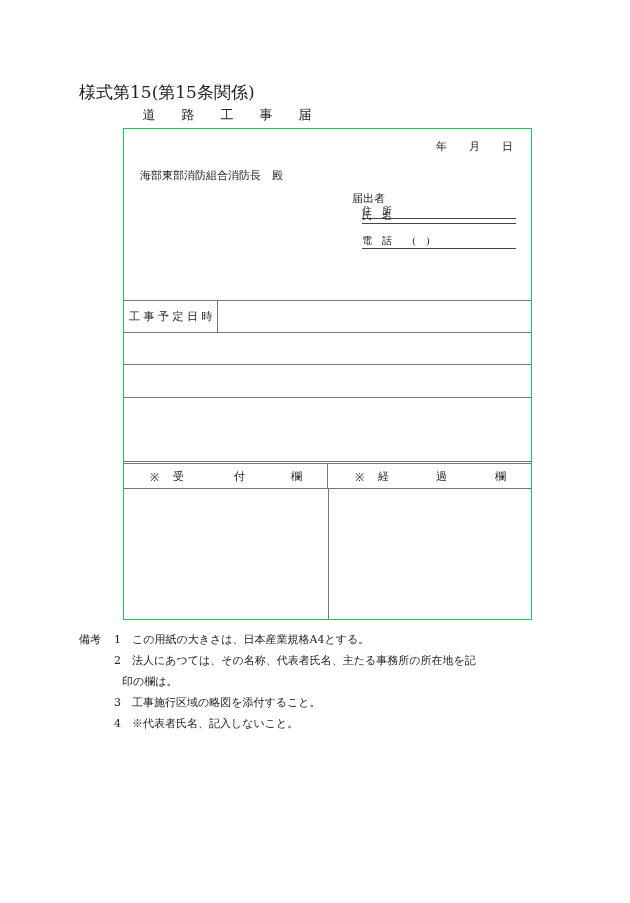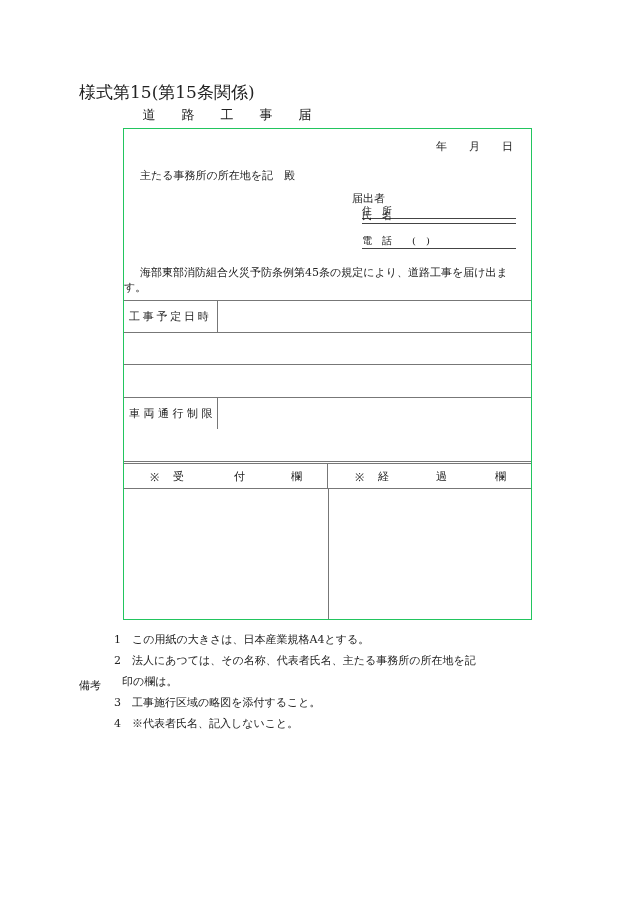--- a/index.html
+++ b/index.html
@@ -30,72 +30,67 @@
   .reception-header { position:absolute; left:0; top:332px; width:407px; height:27px;
                       border-top:3px double #777; box-sizing:border-box; }
   .reception-header .cell { position:absolute; top:0; height:24px; display:flex; align-items:center; font-size:11px; }
   .rh-left { left:0; width:204px; border-right:1px solid #777; box-sizing:border-box; }
   .rh-right { left:204px; width:203px; }
   .reception-body { position:absolute; left:0; top:359px; width:407px; height:131px; border-top:1px solid #777; box-sizing:border-box; }
   .reception-body .divider { position:absolute; left:204px; top:0; bottom:0; border-left:1px solid #777; }
 
   .notes { position:absolute; left:79px; top:629px; font-size:11px; line-height:21px; }
   .note-row { position:relative; height:21px; white-space:nowrap; }
-  .note-head { position:absolute; left:0;margin-top:46px; }
+  .note-head { position:absolute; left:0; }
   .note-num { position:absolute; left:35px; }
   .note-text { position:absolute; left:53px;text-align:center; }
   .note-cont { position:absolute; left:43px; }
 </style>
 </head>
 <body>
 
 <div class="abs form-number">様式第15(第15条関係)</div>
 
 <div class="abs title">
   <div class="title-inner">
     <span>道</span><span>路</span><span>工</span><span>事</span><span>届</span>
   </div>
 </div>
 
 <div class="box">
   <div class="abs date">
     <span>年</span><span>月</span><span>日</span>
   </div>
 
-  <div class="abs addressee">主たる事務所の所在地を記　殿</div>
+  <div class="abs addressee">海部東部消防組合消防長　殿</div>
 
   <div class="abs applicant">届出者</div>
 
   <div class="sig-line" style="top:75px;">
     <span class="lbl">住　所</span>
   </div>
   <div class="sig-line" style="top:80px;">
     <span class="lbl">氏　名</span>
   </div>
   <div class="sig-line" style="top:105px;">
     <span class="lbl">電　話　　(　)</span>
   </div>
 
-  <div class="abs declaration">
-    <div class="indent">海部東部消防組合火災予防条例第45条の規定により、道路工事を届け出ま</div>
-    <div>す。</div>
-  </div>
 
-  <div class="row" style="top:171px;font-family:Liberation Serif, serif;">
+  <div class="row" style="top:171px;">
     <div class="label">工 事 予 定 日 時</div>
     <div class="value"></div>
   </div>
   <div class="row" style="top:203px;">
     <div class="value"></div>
   </div>
   <div class="row" style="top:235px;">
     <div class="value"></div>
   </div>
   <div class="row" style="top:268px;">
-    <div class="label">車 両 通 行 制 限</div>
     <div class="value"></div>
   </div>
 
   <div class="reception-header">
     <div class="cell rh-left">
       <span style="position:absolute;left:26px;">※</span>
       <span style="position:absolute;left:49px;">受</span>
       <span style="position:absolute;left:110px;">付</span>
       <span style="position:absolute;left:167px;">欄</span>
     </div>

